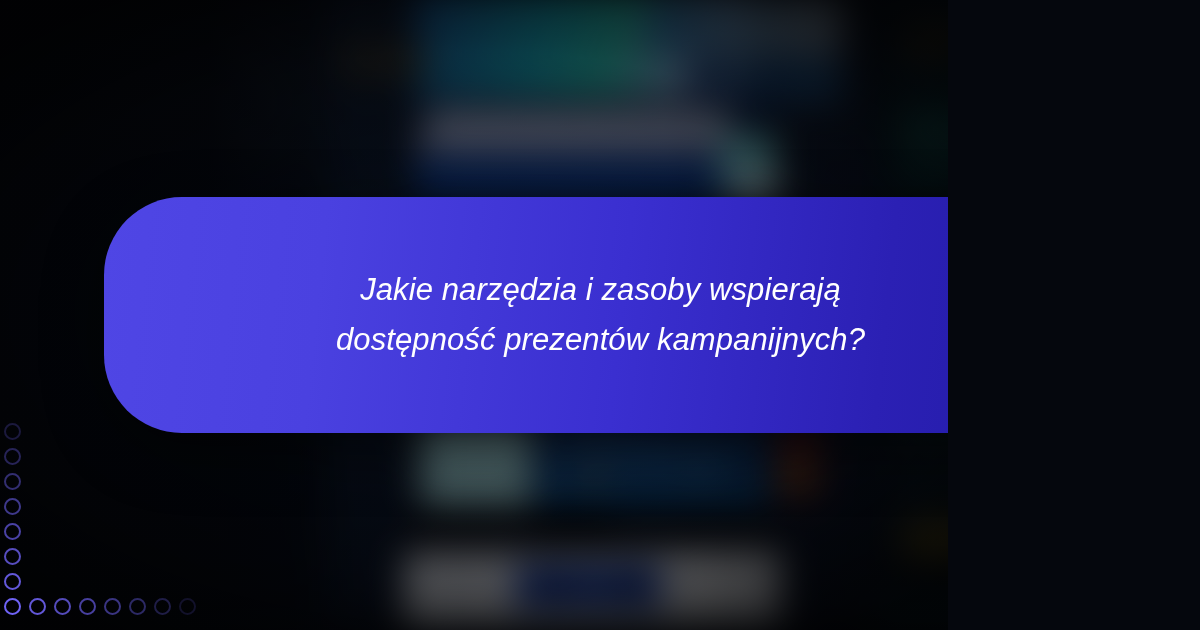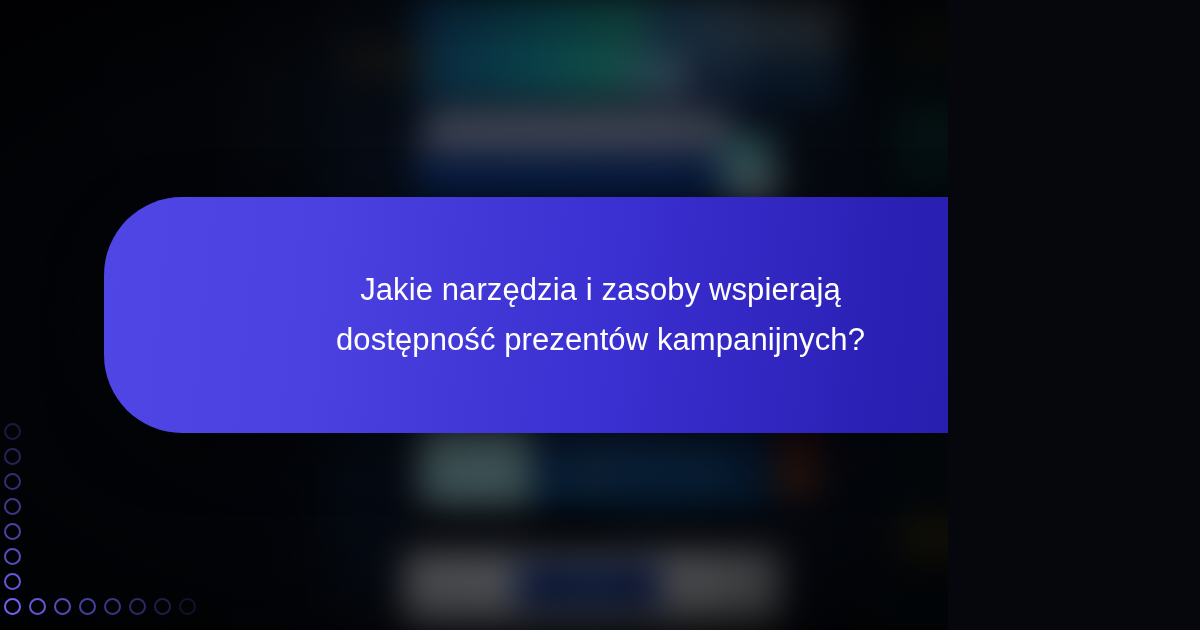--- a/index.html
+++ b/index.html
@@ -8,20 +8,21 @@
     overflow:hidden;
     background:#05070d;
     font-family:"Liberation Sans", sans-serif;
   }
 
   #stage {
     position:relative;
     width:948px; height:630px;
     overflow:hidden;
     background:#04060b;
+    font-style:italic;
   }
 
   
   #bg-wrap {
     position:absolute; inset:0;
     overflow:hidden;
   }
   #bg {
     position:absolute;
     left:-12px; top:-12px;

